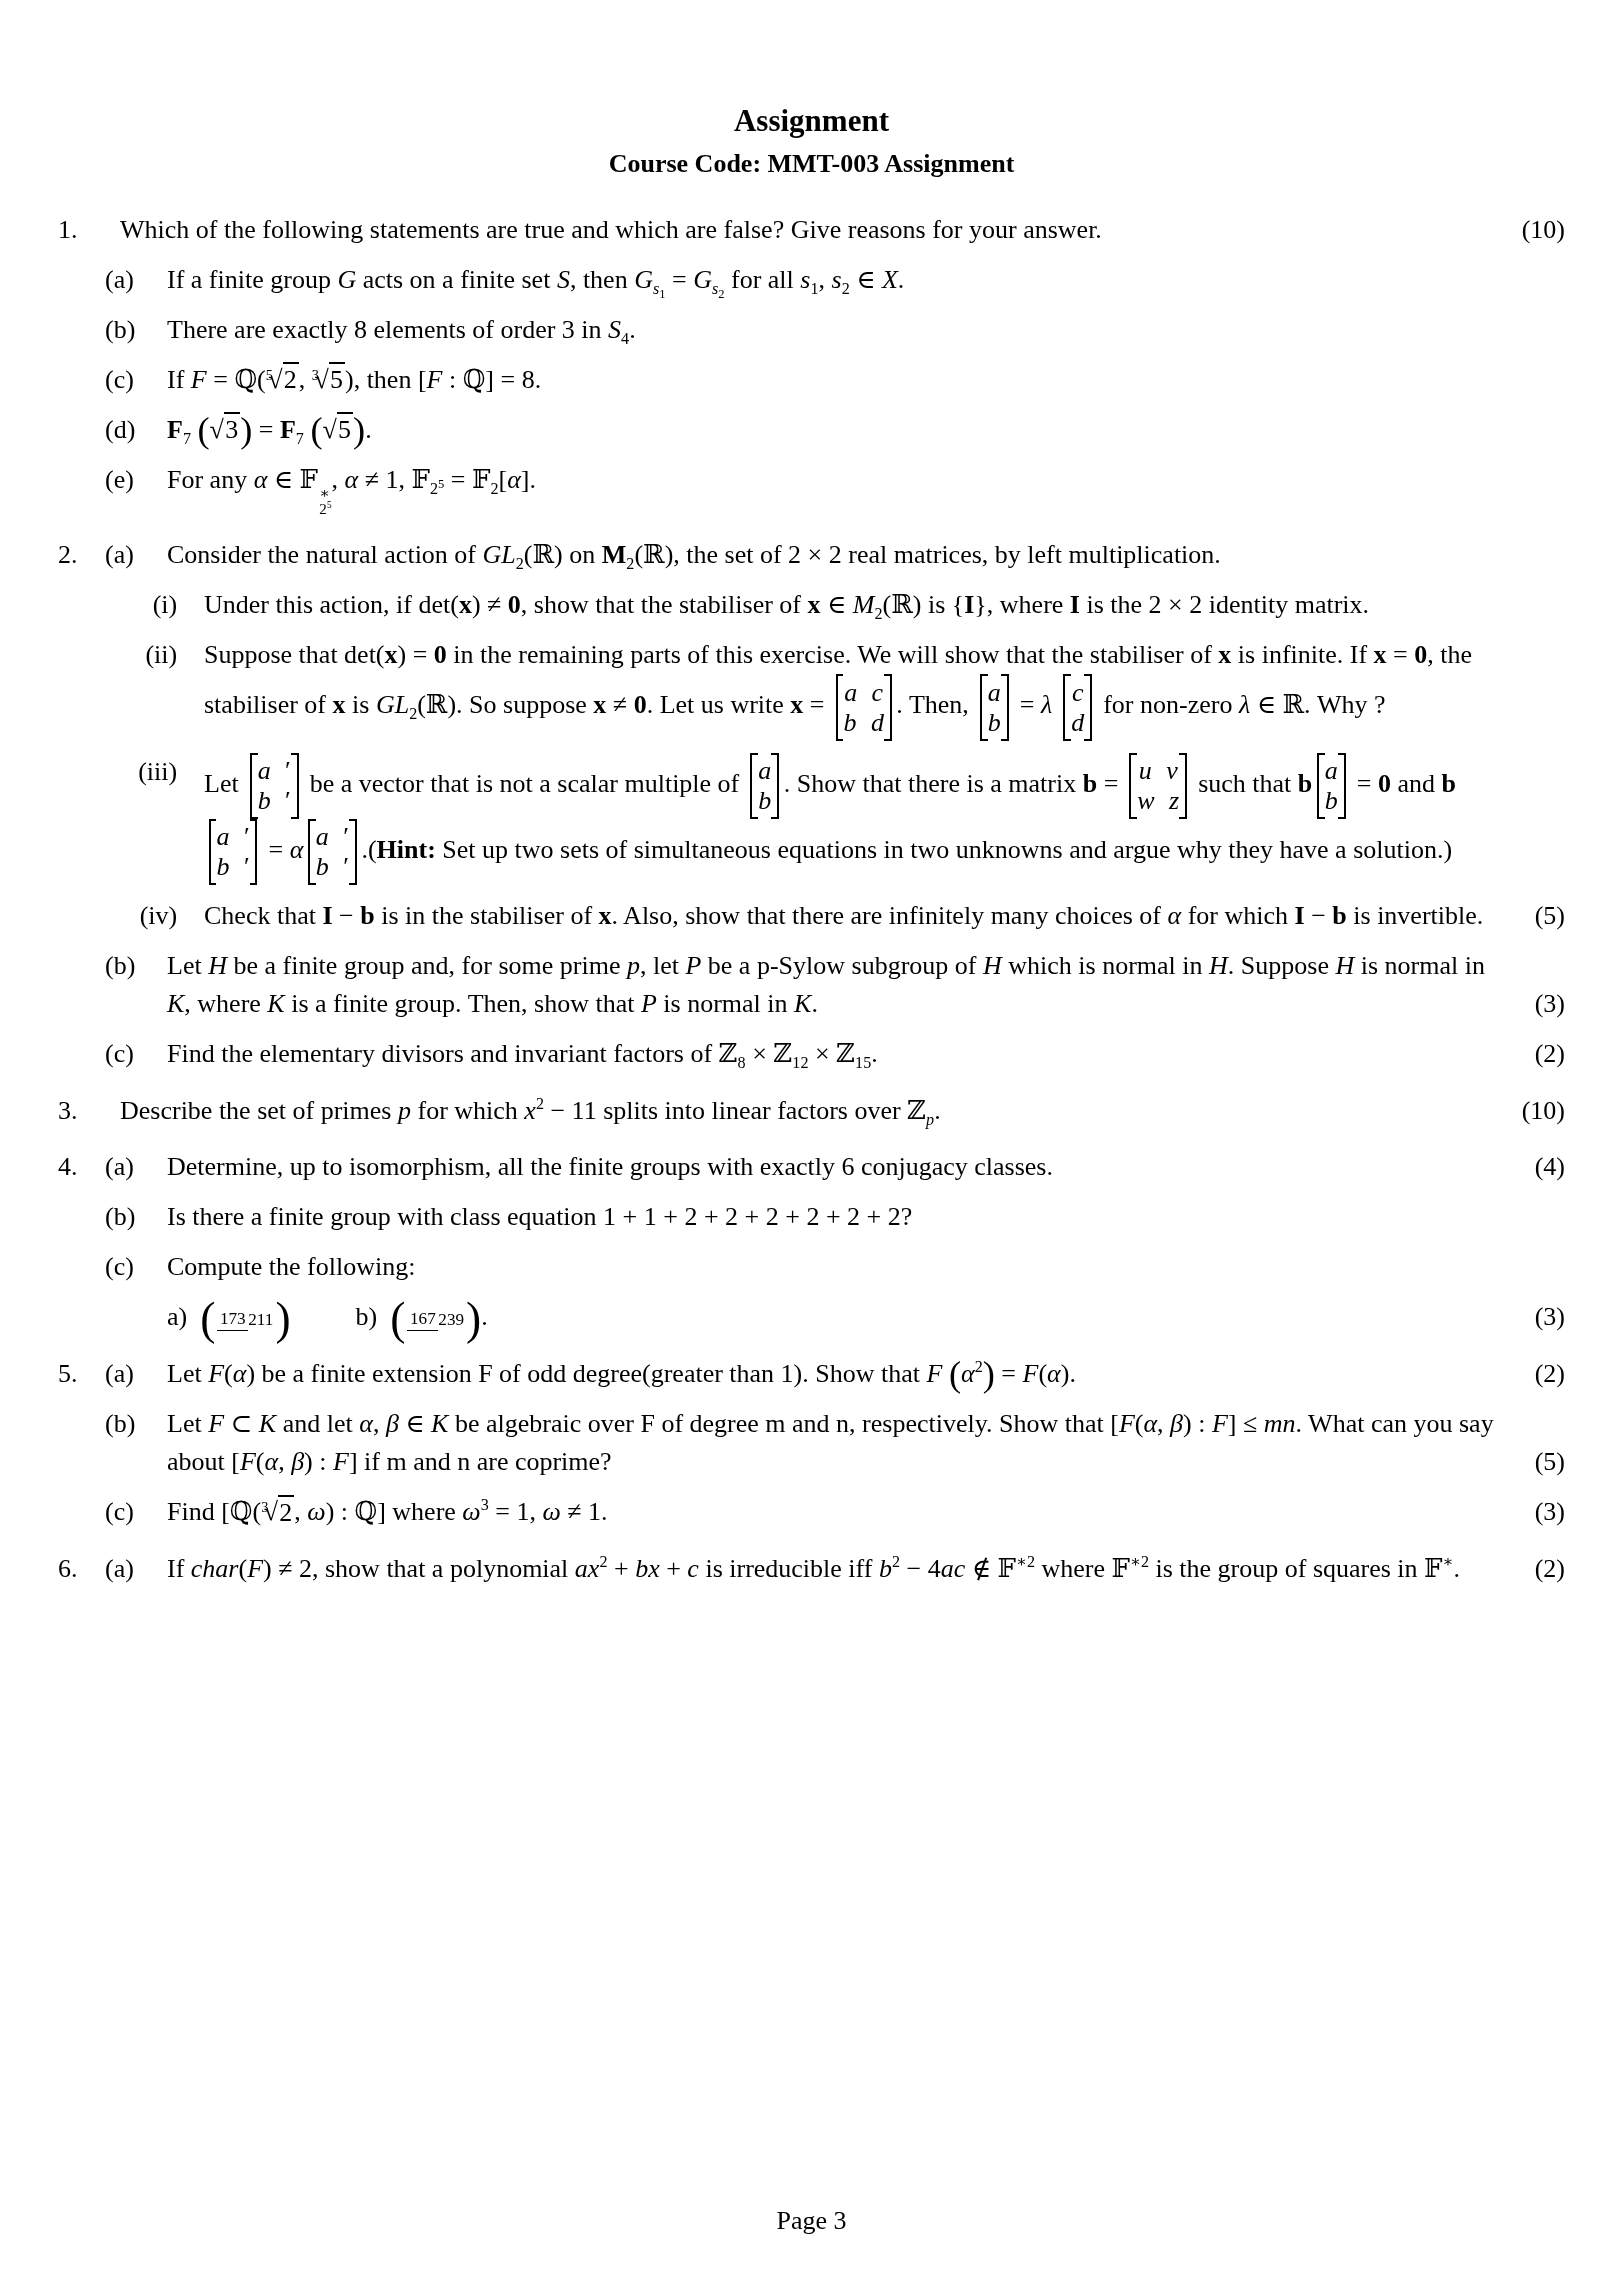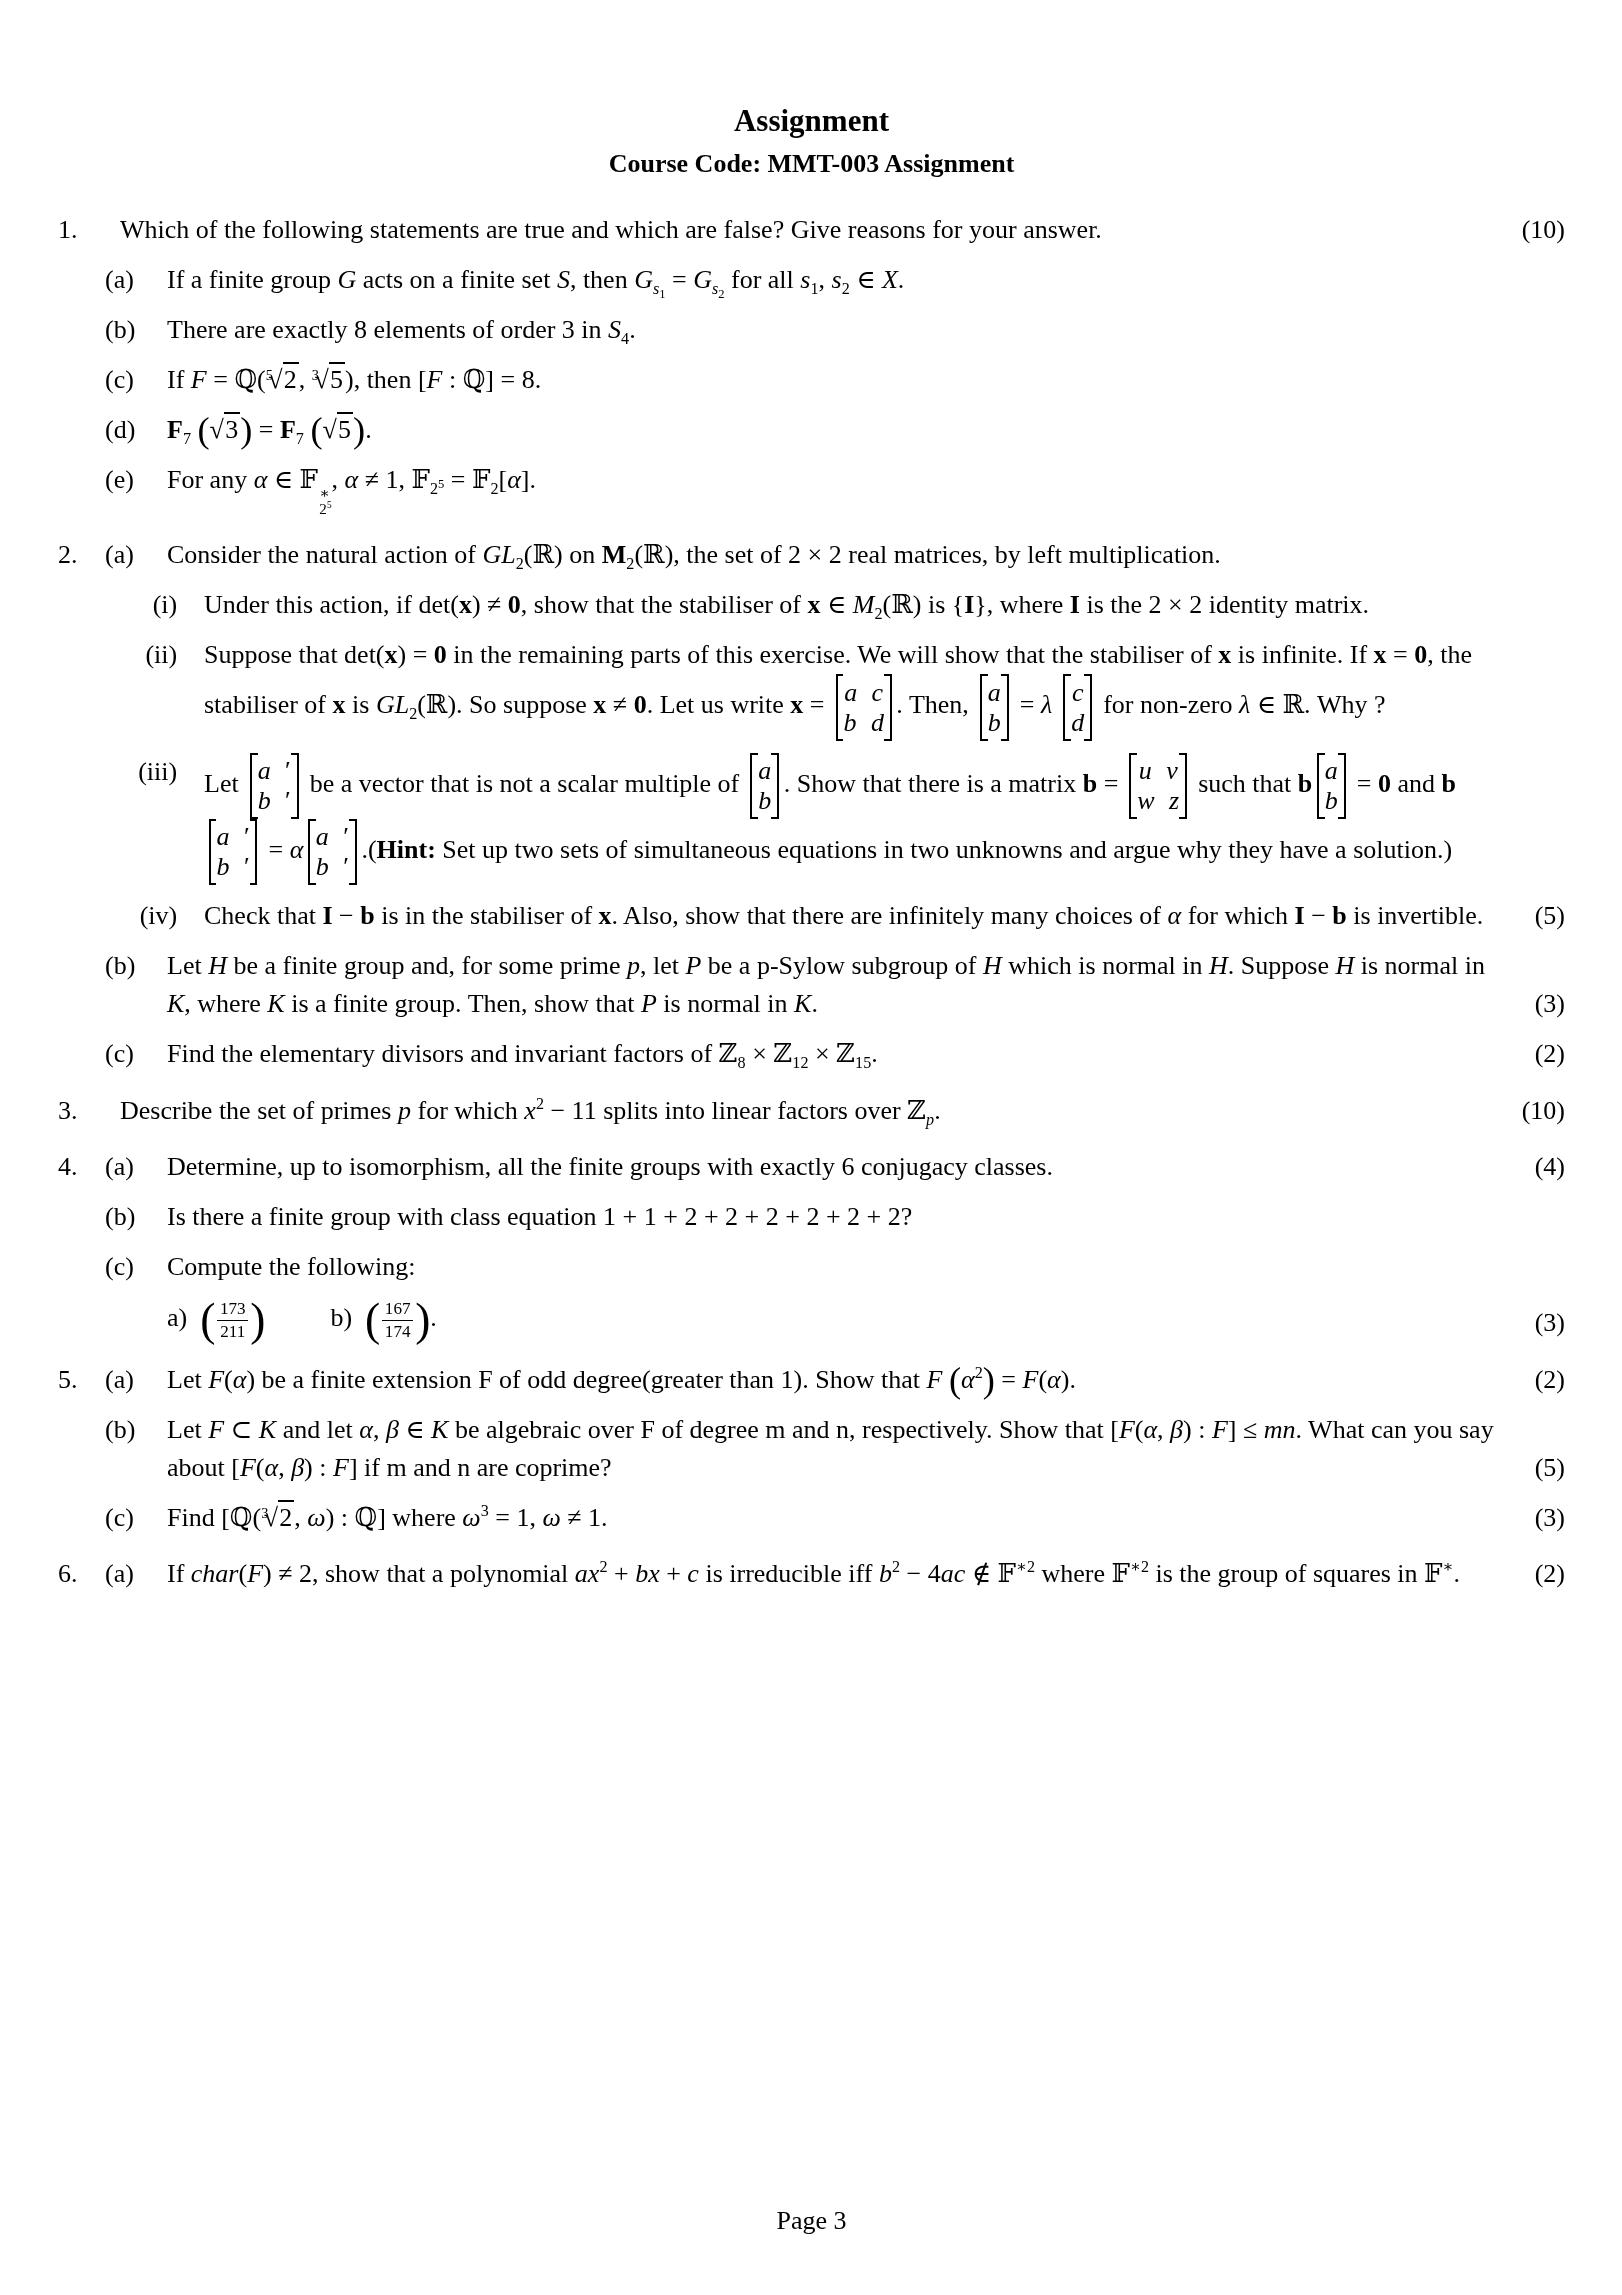--- a/index.html
+++ b/index.html
@@ -40,21 +40,21 @@
   
   .bmat { display:inline-flex; flex-direction:column; align-items:center; justify-content:center;
           vertical-align:middle; position:relative; padding:3.3px 7.9px; margin:0 4.6px; line-height:1.15; }
   .bmat::before, .bmat::after { content:""; position:absolute; top:0; bottom:0; width:5.9px;
           border-top:2px solid #000; border-bottom:2px solid #000; }
   .bmat::before { left:0; border-left:2px solid #000; }
   .bmat::after  { right:0; border-right:2px solid #000; }
   .bmat .r { display:flex; gap:14.4px; justify-content:center; }
 
   
-  .fr { display:inline-flex; flex-direction:column; align-items:center;
+  .fr { display:inline-flex; align-items:center;
         font-size:66%; line-height:1.25; vertical-align:middle; margin:0 2px; }
   .fr .fn { border-bottom:1.6px solid #000; padding:0 2.6px; }
 
   .bp2 { font-size:1.4em; line-height:0; vertical-align:-0.1em; }
   .bp3 { font-size:1.75em; line-height:0; vertical-align:middle; }
 
   .footer { position:absolute; left:0; right:0; bottom:55px; text-align:center; }
 </style>
 </head>
 <body>
@@ -225,21 +225,21 @@
       <div class="txt">Compute the following:</div>
     </div>
     <div class="row">
       <span class="sp1"></span>
       <span class="plbl"></span>
       <div class="txt">a) <span class="bp3">(</span><span class="fr">
             <span class="fn">173</span>
             <span>211</span>
           </span><span class="bp3">)</span>   b) <span class="bp3">(</span><span class="fr">
             <span class="fn">167</span>
-            <span>174</span>
+            <span>239</span>
           </span><span class="bp3">)</span>.</div>
       <div class="marks">(3)</div>
     </div>
   </div>
 
   <div class="q">
     <div class="row">
       <span class="num">5.</span>
       <span class="plbl">(a)</span>
       <div class="txt">Let <i>F</i>(<i>α</i>) be a finite extension F of odd degree(greater than 1). Show that <i>F</i> <span class="bp2">(</span><i>α</i><sup>2</sup><span class="bp2">)</span> = <i>F</i>(<i>α</i>).</div>

